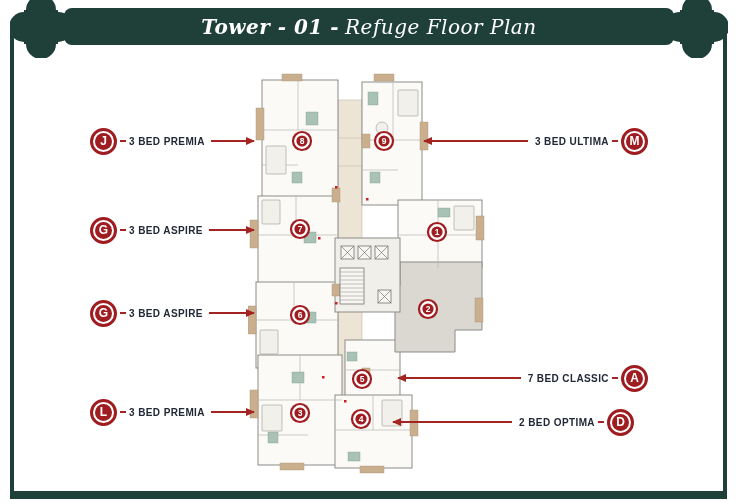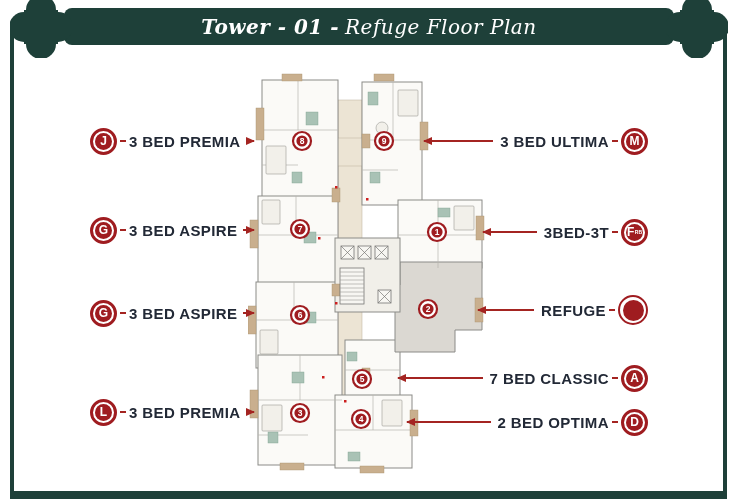--- a/index.html
+++ b/index.html
@@ -16,21 +16,21 @@
   .banner{position:absolute;left:64px;top:8px;width:610px;height:37px;background:#1e4039;
           border-radius:8px;display:flex;align-items:center;justify-content:center;}
   .banner-title{color:#ffffff;font-family:"DejaVu Serif","Liberation Serif",serif;
                 font-style:italic;font-size:20px;letter-spacing:.5px;white-space:nowrap;}
   .banner-title .t1{font-weight:700;margin-right:6px;}
   .banner-title .t2{font-weight:400;}
   .ornament{position:absolute;top:-4px;width:62px;height:62px;}
 
   
   .row{position:absolute;height:28px;display:flex;align-items:center;}
-  .lbl{font-size:15px;font-weight:700;letter-spacing:.4px;color:#222936;white-space:nowrap;}
+  .lbl{font-size:10px;font-weight:700;letter-spacing:.4px;color:#222936;white-space:nowrap;}
   .dash{width:6px;height:2px;background:#a42421;margin:0 3px;flex:0 0 auto;}
   .arrow{position:relative;height:2px;background:#a42421;flex:1 1 auto;}
   .arrow.to-right::after{content:"";position:absolute;right:-1px;top:50%;transform:translateY(-50%);
       border-top:4px solid transparent;border-bottom:4px solid transparent;border-left:9px solid #a42421;}
   .arrow.to-left::before{content:"";position:absolute;left:-1px;top:50%;transform:translateY(-50%);
       border-top:4px solid transparent;border-bottom:4px solid transparent;border-right:9px solid #a42421;}
   .row-left .arrow{margin-left:6px;}
   .row-right .arrow{margin-right:7px;}
 
   
@@ -284,48 +284,29 @@
   </div>
 
   <div class="row row-right" style="left:424px;top:127px;width:224px;align-items:center;">
     <div class="arrow to-left"></div>
     <span class="lbl">3 BED ULTIMA</span>
     <div class="dash"></div>
     <div class="badge">
         <div class="badge-inner">M</div>
       </div>
   </div>
-  <div class="row row-right" style="left:483px;top:218px;width:165px;">
-    <div class="arrow to-left"></div>
-    <span class="lbl">3BED-3T</span>
-    <div class="dash"></div>
-    <div class="badge">
-        <div class="badge-inner">
-          <span>F</span>
-          <span class="sub">RB</span>
-        </div>
-      </div>
-  </div>
-  <div class="row row-right" style="left:478px;top:296px;width:170px;">
-    <div class="arrow to-left"></div>
-    <span class="lbl">REFUGE</span>
-    <div class="dash"></div>
-    <div class="badge solid">
-        <div class="badge-inner"></div>
-      </div>
-  </div>
   <div class="row row-right" style="left:398px;top:364px;width:250px;">
     <div class="arrow to-left"></div>
     <span class="lbl">7 BED CLASSIC</span>
     <div class="dash"></div>
     <div class="badge">
         <div class="badge-inner">A</div>
       </div>
   </div>
-  <div class="row row-right" style="left:407px;top:408px;width:241px;">
+  <div class="row row-right" style="left:393px;top:408px;width:241px;">
     <div class="arrow to-left"></div>
     <span class="lbl">2 BED OPTIMA</span>
     <div class="dash"></div>
     <div class="badge">
         <div class="badge-inner">D</div>
       </div>
   </div>
 
 </div>
 

